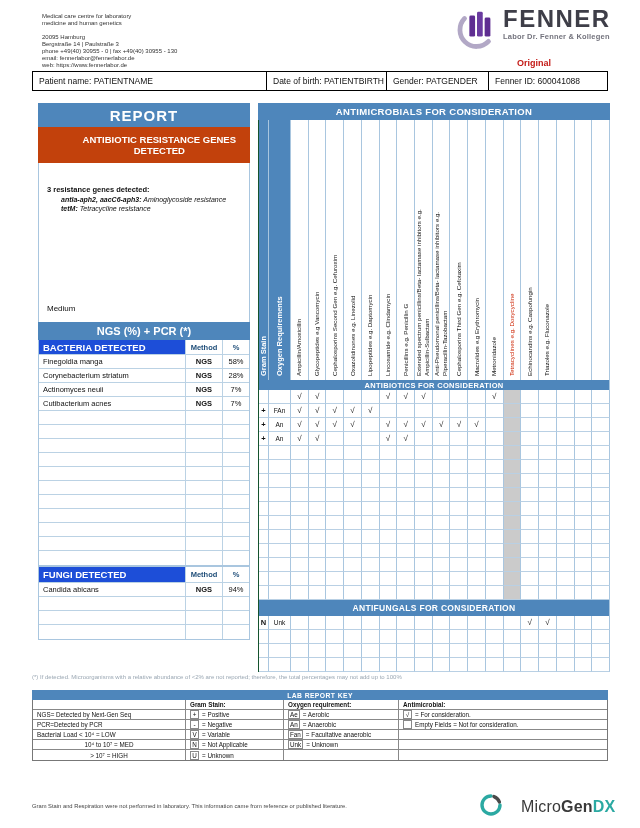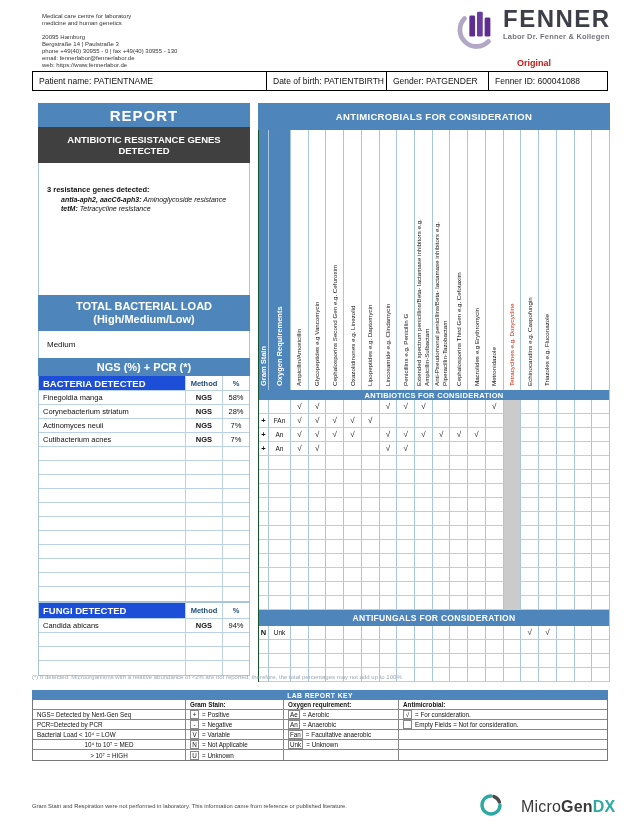--- a/index.html
+++ b/index.html
@@ -22,42 +22,42 @@
   .patient-cell + .patient-cell { border-left:1px solid #000; }
   .pc1 { width:233px;text-align:center; } .pc2 { width:120px; } .pc3 { width:102px; } .pc4 { flex:1; }
 
   
   .blue { background:#4e86bb; color:#fff; }
   .center { display:flex; align-items:center; justify-content:center; text-align:center; }
 
   
   .left-panel { position:absolute; left:38px; top:103px; width:212px; }
   .lp-title { height:24px; font-size:15px; font-weight:bold; letter-spacing:1px; }
-  .lp-red { height:36px; background:#404040; color:#fff; font-weight:bold; font-size:9.5px; line-height:11px; padding:16px 14px; }
+  .lp-red { height:36px; background:#c2410c; color:#fff; font-weight:bold; font-size:9.5px; line-height:11px; padding:16px 14px;justify-content:flex-end; }
   .lp-res { height:132px; border-left:1px solid #a9c6df; border-right:1px solid #a9c6df; padding:22px 6px 0 8px; }
   .res-head { font-size:7.5px; font-weight:bold; }
   .res-line { font-size:7px; font-style:italic; padding-left:14px; margin-top:2px; }
   .res-genes { font-weight:bold; }
   .lp-load { height:36px; font-weight:bold; font-size:11px; line-height:13px; }
   .lp-medium { height:27px; border-left:1px solid #a9c6df; border-right:1px solid #a9c6df; display:flex; align-items:center; padding-left:8px; font-size:8px; }
   .lp-ngs { height:18px; font-weight:bold; font-size:11px; }
   .tbl { border-left:1px solid #a9c6df; border-right:1px solid #a9c6df; border-bottom:1px solid #a9c6df; }
   .tbl-row { display:flex; height:14px; border-bottom:1px solid #bbd2e4; font-size:7.5px; }
   .tbl-row:last-child { border-bottom:none; }
   .tbl-head { height:15px; border-bottom:1px solid #bbd2e4; }
   .col-name { width:147px; border-right:1px solid #bbd2e4; display:flex; align-items:center; padding-left:4px; }
   .col-method { width:37px; border-right:1px solid #bbd2e4; justify-content:center; display:flex; align-items:center; }
   .col-pct { flex:1; display:flex; align-items:center; justify-content:center; }
   .tbl-head .col-name { background:#1d4ed8; color:#fff; font-weight:bold; font-size:9.5px; }
   .tbl-head .col-method, .tbl-head .col-pct { color:#1f4e79; font-weight:bold; font-size:7.5px; }
   .b { font-weight:bold; }
 
   
   .right-panel { position:absolute; left:258px; top:103px; width:352px; }
-  .amc-header { height:27px; font-weight:bold; font-size:9.5px; letter-spacing:.3px; }
+  .amc-header { height:17px; font-weight:bold; font-size:9.5px; letter-spacing:.3px; }
   .amc-grid { border-left:1px solid #14532d; }
   .g-row { display:flex; }
   .g-cell { border-right:1px solid #a9c6df; border-bottom:1px solid #b9d0e4; display:flex; justify-content:center; align-items:center; overflow:hidden; }
   .c-gram { width:10px; flex:none; }
   .c-oxy { width:22px; flex:none; }
   .c-ab { flex:1 1 0; }
   .g-labels { height:260px; }
   .g-labels .g-cell { align-items:stretch; border-bottom:none; }
   .vtext { display:block; writing-mode:vertical-rl; transform:rotate(180deg); height:100%; font-size:6.2px; line-height:8px; white-space:pre-line; padding-top:4px; }
   .g-labels .blue .vtext { font-size:7.5px; font-weight:bold; line-height:10px; }
@@ -132,26 +132,20 @@
     <div>
       <span>ANTIBIOTIC RESISTANCE GENES</span><br>
       <span>DETECTED</span>
     </div>
   </div>
   <div class="lp-res">
     <div class="res-head">3 resistance genes detected:</div>
     <div class="res-line"><span class="res-genes">antla-aph2, aacC6-aph3:</span><span> Aminoglycoside resistance</span></div>
     <div class="res-line"><span class="res-genes">tetM:</span><span> Tetracycline resistance</span></div>
   </div>
-  <div class="lp-load blue center">
-    <div>
-      <span>TOTAL BACTERIAL LOAD</span><br>
-      <span>(High/Medium/Low)</span>
-    </div>
-  </div>
   <div class="lp-medium">Medium</div>
   <div class="lp-ngs blue center">NGS (%) + PCR (*)</div>
 
   <div class="tbl">
     <div class="tbl-row tbl-head">
       <div class="col-name">BACTERIA DETECTED</div>
       <div class="col-method">Method</div>
       <div class="col-pct">%</div>
     </div>
     <div id="bacteria-body">

